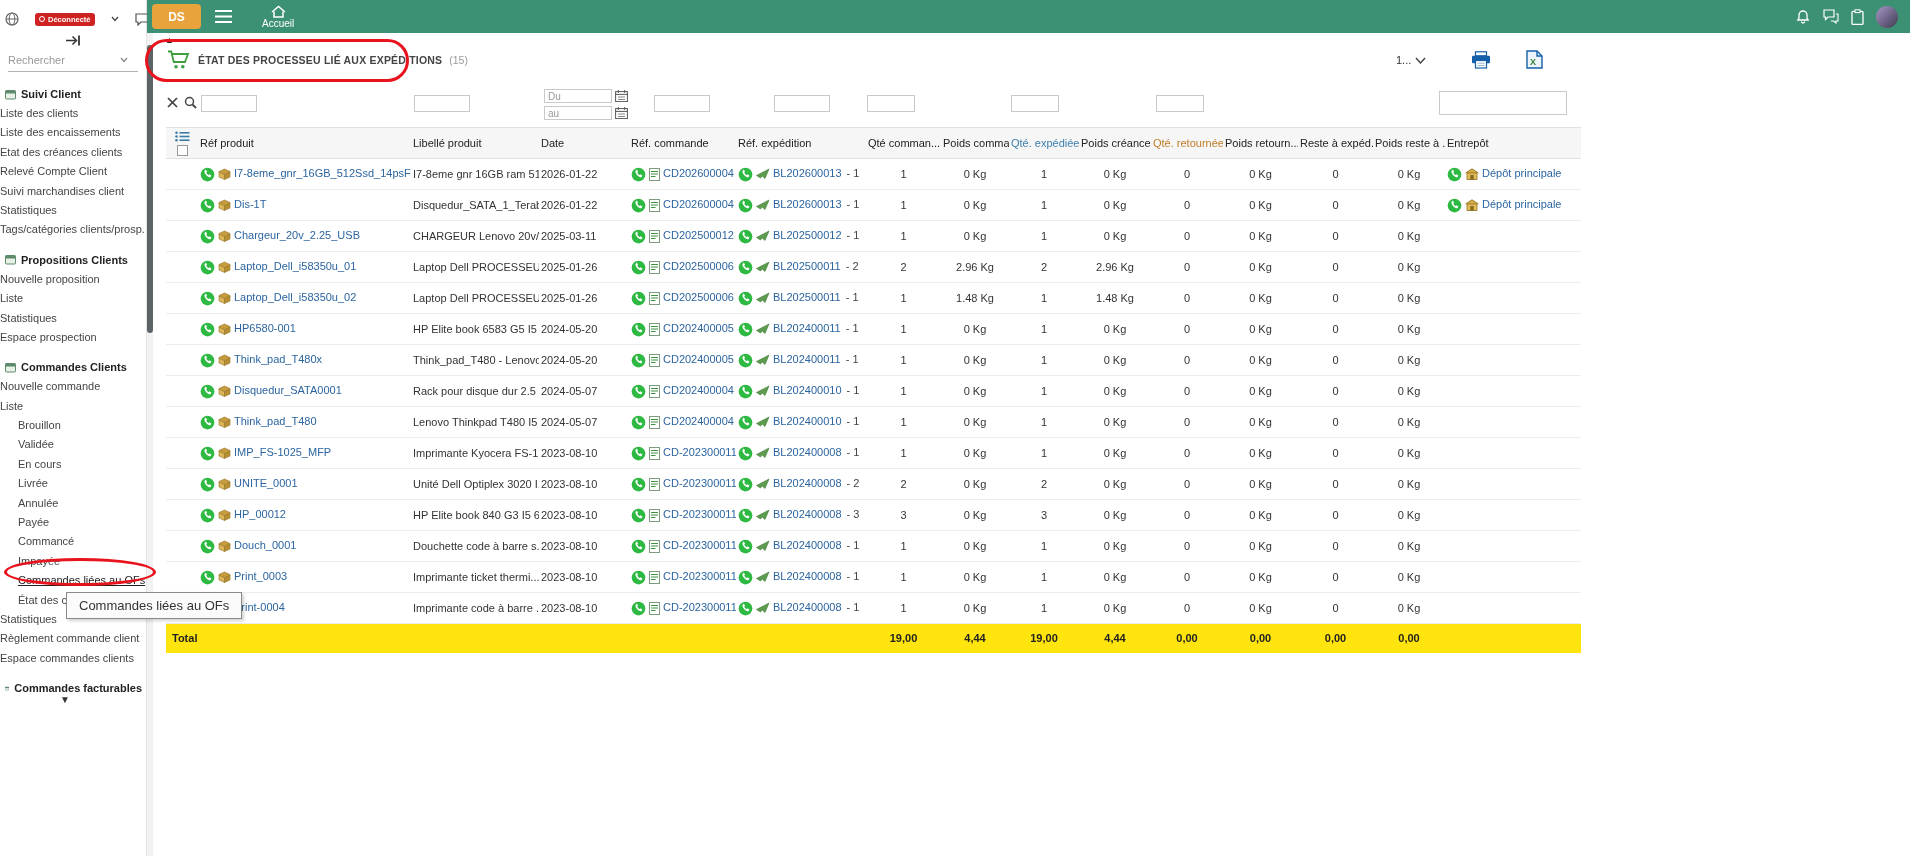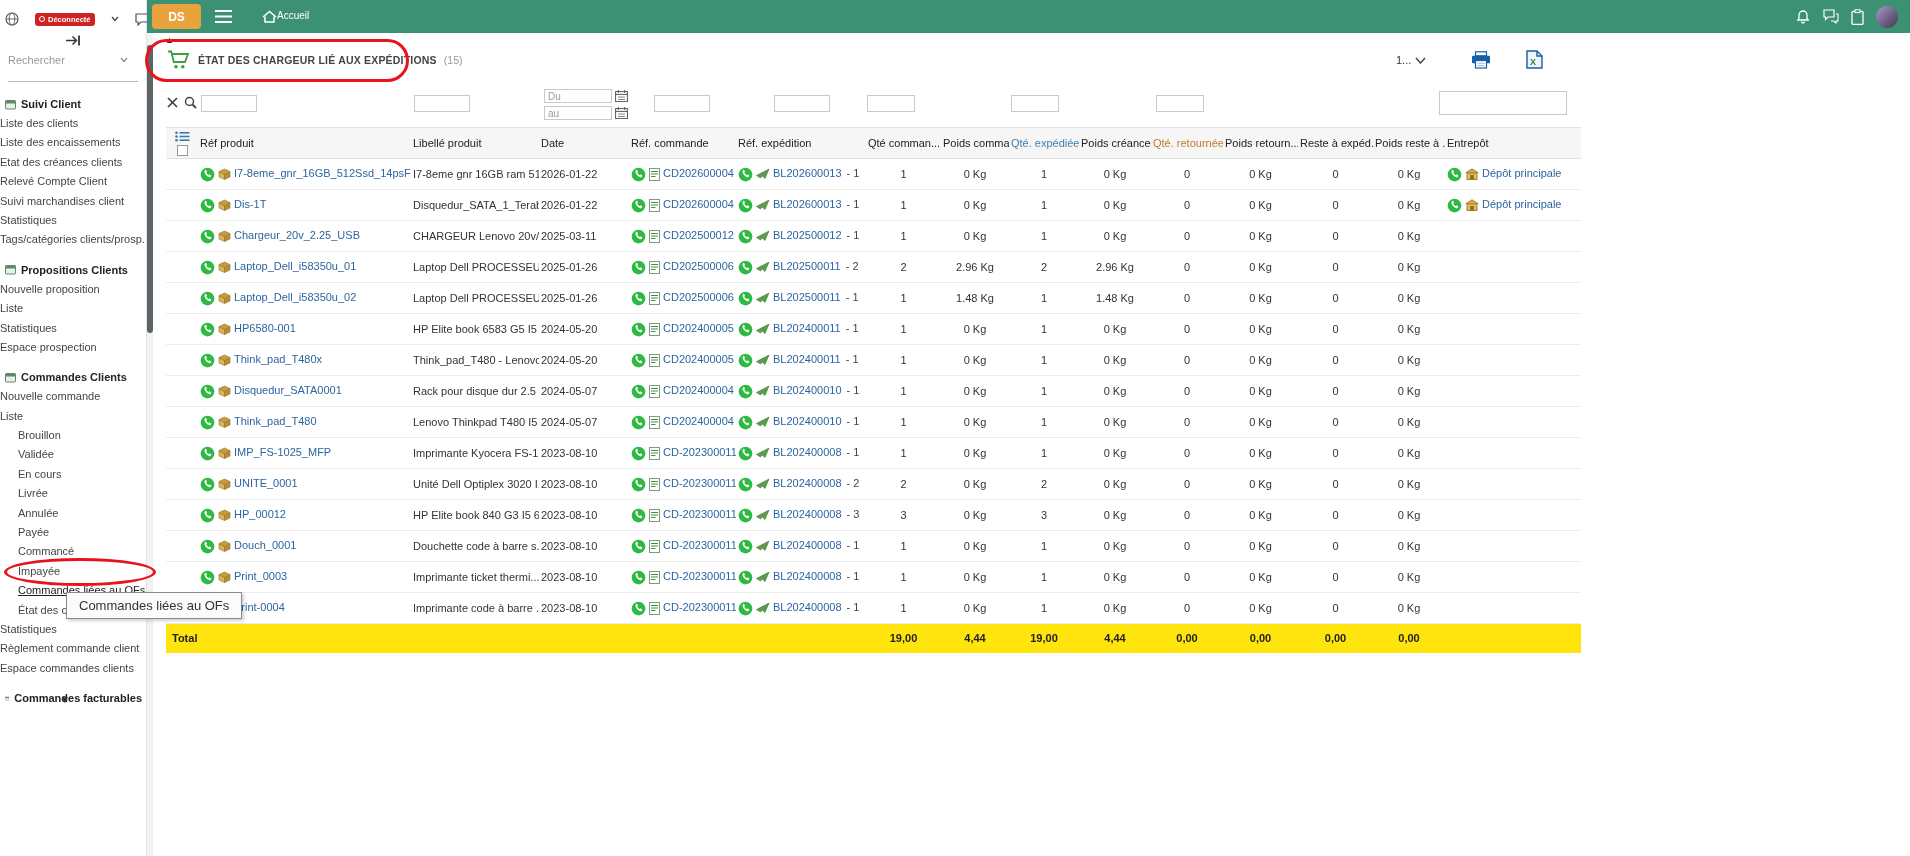--- a/index.html
+++ b/index.html
@@ -5,31 +5,31 @@
 *{box-sizing:border-box;margin:0;padding:0}
 html,body{width:1910px;height:856px}
 body{font-family:"Liberation Sans","DejaVu Sans",sans-serif;font-size:12px;color:#333;background:#fff;overflow:hidden;position:relative}
 a{color:#2c65a0;text-decoration:none;cursor:pointer}
 .icon{display:inline-flex;vertical-align:middle;align-items:center}
 
 
 .topbar{position:absolute;left:147px;top:0;right:0;height:33px;background:#3c9073;display:flex;align-items:center;z-index:10}
 .logo{width:49px;height:25px;background:#e8a33d;border-radius:4px;margin-left:5px;color:#fff;font-weight:bold;display:flex;align-items:center;justify-content:center;font-size:12px;cursor:pointer}
 .hamburger{margin-left:14px;cursor:pointer;display:flex}
-.home-item{color:#fff;display:flex;align-items:flex-start;font-size:10px;margin-left:30px;cursor:pointer;line-height:1.1}
+.home-item{color:#fff;display:flex;flex-direction:column;align-items:center;font-size:10px;margin-left:30px;cursor:pointer;line-height:1.1}
 .topbar-right{margin-left:auto;display:flex;gap:12px;margin-right:12px;align-items:center}
 .avatar{width:22px;height:22px;border-radius:50%;background:linear-gradient(135deg,#a899c9 0%,#6d6286 55%,#3f3b4e 100%);cursor:pointer}
 
 
 .sidebar{position:absolute;left:0;top:0;width:147px;height:856px;background:#fff;border-right:1px solid #e3e3e3;z-index:5}
 .sidebar-icons{display:flex;align-items:center;gap:16px;padding:12px 3px 0 5px}
 .status-badge{background:#cf2323;color:#fff;font-size:7.5px;font-weight:bold;padding:2px 4px;border-radius:3px;display:inline-flex;align-items:center;gap:3px;cursor:pointer;white-space:nowrap}
 .badge-dot{width:6px;height:6px;border:1px solid #fff;border-radius:50%;display:inline-block}
 .logout-row{display:flex;justify-content:center;margin-top:9px}
-.sidebar-search{margin:8px 8px 0;border-bottom:1px solid #b5b5b5;display:flex;align-items:center;padding-bottom:15px}
+.sidebar-search{margin:8px 8px 0;border-bottom:1px solid #b5b5b5;display:flex;align-items:center;padding-bottom:5px}
 .sidebar-search input{border:none;outline:none;width:112px;font-size:11px;color:#555;background:transparent}
 .sidebar-search input::placeholder{color:#999}
 .menu{margin-top:12px}
 .menu-section{display:flex;align-items:center;gap:5px;padding:0 4px 0 5px;font-weight:bold;font-size:11px;color:#222;height:20px;margin-top:10px;cursor:pointer;white-space:nowrap;overflow:hidden}
 .menu-section:first-child{margin-top:12px}
 .menu-item{font-size:11px;color:#444;padding-left:0;height:19.4px;line-height:19.4px;white-space:nowrap;overflow:hidden;cursor:pointer}
 .menu-item.indent{padding-left:18px}
 .menu-item.active-link{text-decoration:underline;color:#222}
 .menu-caret-down{position:absolute;left:60px;top:694px;font-size:10px;color:#333;cursor:pointer}
 
@@ -253,21 +253,21 @@
   <span class="scroll-up">▲</span>
 
   <div class="title-row">
     <span class="icon">
         <svg width="24" height="21" viewBox="0 0 24 21">
           <path d="M1 2.5h3.2l2.6 10.5H18l3-8H5.5" fill="none" stroke="#3f9e3f" stroke-width="1.8"></path>
           <circle cx="9" cy="17.8" r="1.8" fill="#3f9e3f"></circle>
           <circle cx="15.8" cy="17.8" r="1.8" fill="#3f9e3f"></circle>
         </svg>
       </span>
-    <span class="page-title">ÉTAT DES CHARGEUR LIÉ AUX EXPÉDITIONS</span>
+    <span class="page-title">ÉTAT DES PROCESSEU LIÉ AUX EXPÉDITIONS</span>
     <span class="title-count">(15)</span>
   </div>
 
   <div class="pagination">
     <span>1...</span>
     <span class="icon">
         <svg width="11" height="7">
           <path d="M1 1l4.5 5L10 1" fill="none" stroke="#444" stroke-width="1.4"></path>
         </svg>
       </span>

